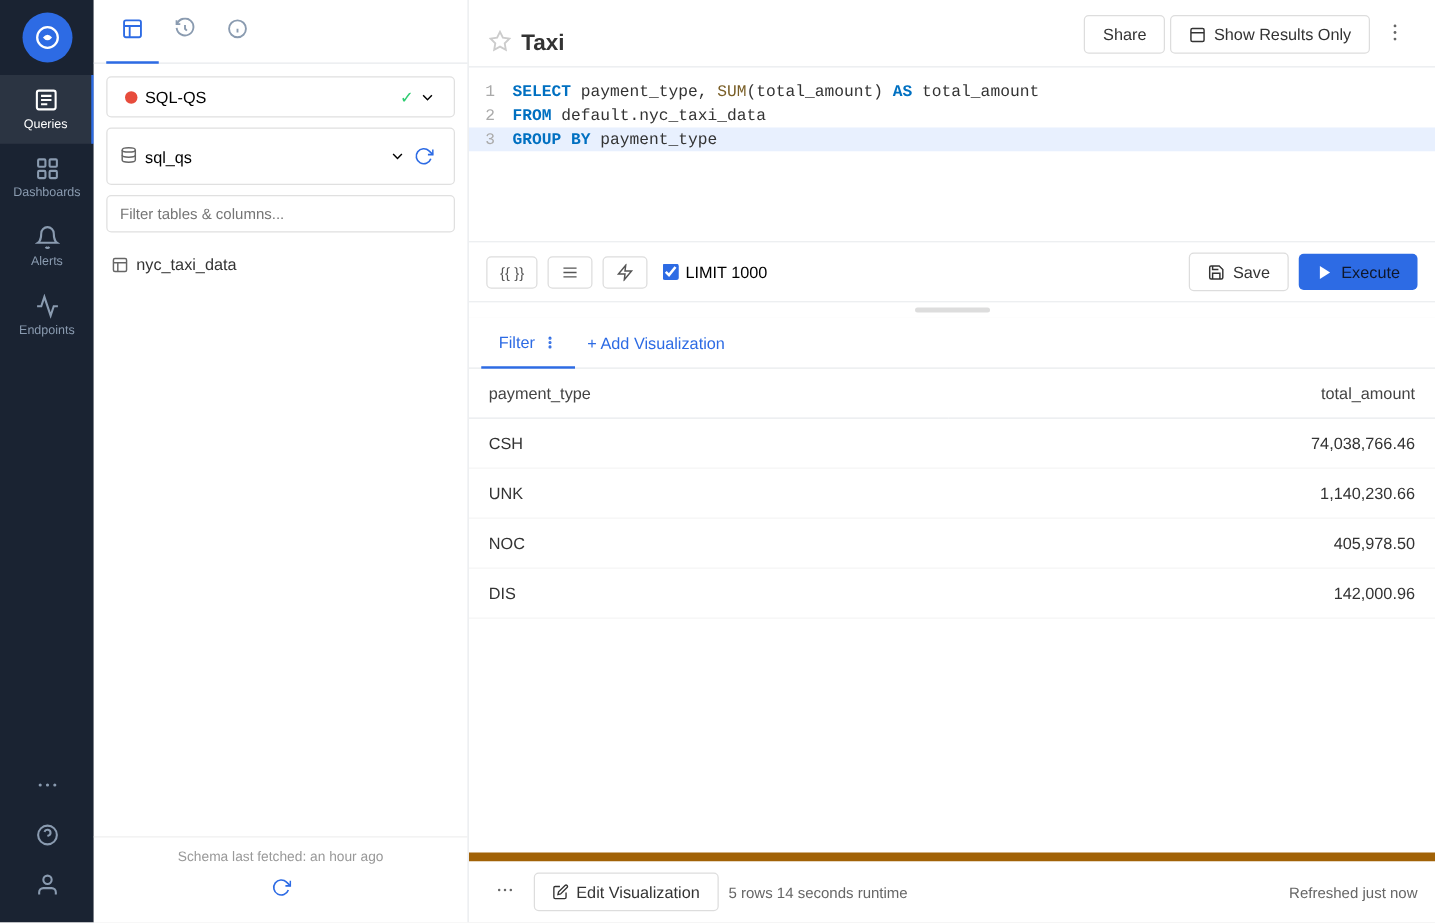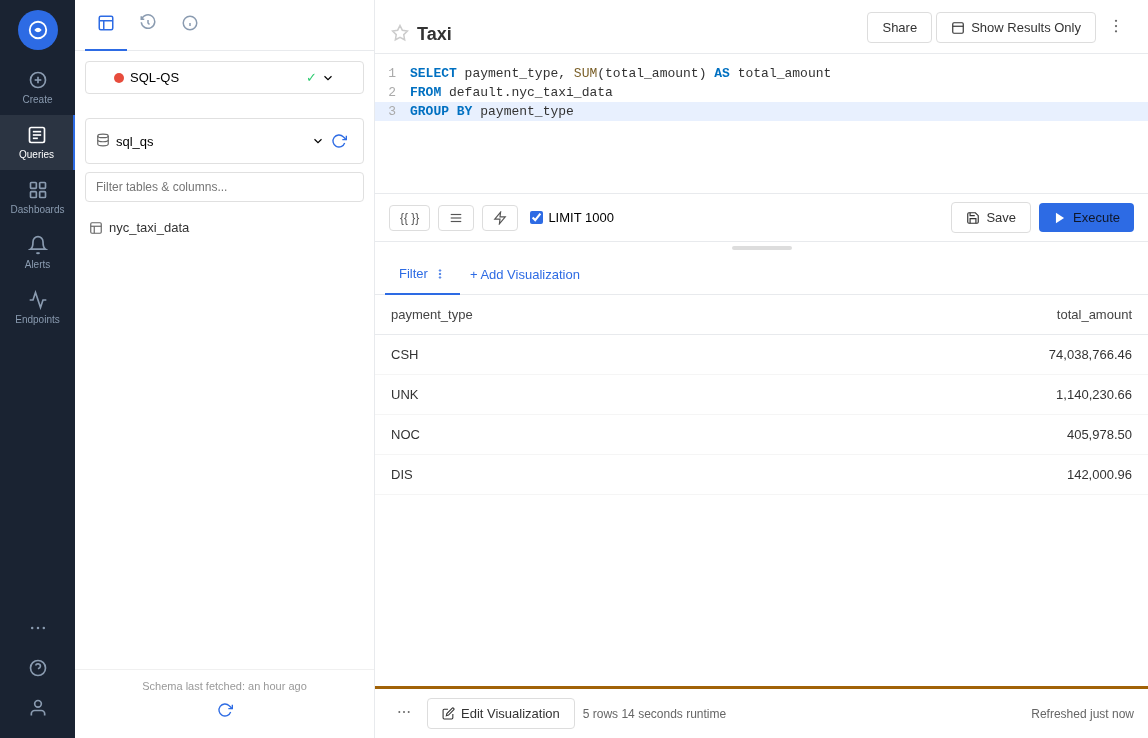--- a/index.html
+++ b/index.html
@@ -60,23 +60,23 @@
     }
     .sidebar-tab.active { border-bottom: 2px solid #2d6be4; color: #2d6be4; }
     .sidebar-tab svg { width: 18px; height: 18px; }
 
     .sidebar-section {
       padding: 10px;
     }
     .datasource-selector {
       display: flex; align-items: center; justify-content: space-between;
       border: 1px solid #e0e0e0; border-radius: 4px;
-      padding: 8px 28px;
-      cursor: pointer;
-      margin-bottom: 24px;
+      padding: 8px 14px;
+      cursor: pointer;
+      margin-bottom: 8px;
     }
     .datasource-dot { width: 10px; height: 10px; background: #e74c3c; border-radius: 50%; margin-right: 6px; }
     .datasource-name { flex: 1; font-weight: 500; font-size: 13px; }
     .datasource-check { color: #2ecc71; margin-right: 4px; }
     .schema-selector {
       display: flex; align-items: center; justify-content: space-between;
       border: 1px solid #e0e0e0; border-radius: 4px;
       padding: 8px 10px;
       cursor: pointer;
       margin-bottom: 8px;
@@ -242,21 +242,21 @@
       border-bottom: 1px solid #f5f5f5;
       color: #333;
       font-size: 13px;
     }
 
     
     .bottom-bar {
       display: flex;
       align-items: center;
       padding: 8px 14px;
-      border-top: 3px solid #a16207;
+      border-top: 7px solid #a16207;
       background: #fff;
       font-size: 12px;
       color: #666;
       gap: 8px;
     }
     .bottom-bar-spacer { flex: 1; }
 
     
     .scroll-divider {
       display: flex;
@@ -276,28 +276,20 @@
 <body>
 
 <nav class="left-nav">
   <div class="nav-logo">
     <svg viewBox="0 0 24 24">
         <circle cx="12" cy="12" r="9" fill="none" stroke="white" stroke-width="2"></circle>
         <path d="M8 12 Q12 7 16 12 Q12 17 8 12Z" fill="white"></path>
       </svg>
   </div>
 
-  <div class="nav-item">
-    <svg viewBox="0 0 24 24" fill="none" stroke="currentColor" stroke-width="2">
-        <circle cx="12" cy="12" r="9"></circle>
-        <line x1="12" y1="8" x2="12" y2="16"></line>
-        <line x1="8" y1="12" x2="16" y2="12"></line>
-      </svg>
-    <span>Create</span>
-  </div>
 
   <div class="nav-item active">
     <svg viewBox="0 0 24 24" fill="none" stroke="currentColor" stroke-width="2">
         <rect x="3" y="3" width="18" height="18" rx="2"></rect>
         <line x1="7" y1="8" x2="17" y2="8"></line>
         <line x1="7" y1="12" x2="17" y2="12"></line>
         <line x1="7" y1="16" x2="13" y2="16"></line>
       </svg>
     <span>Queries</span>
   </div>

